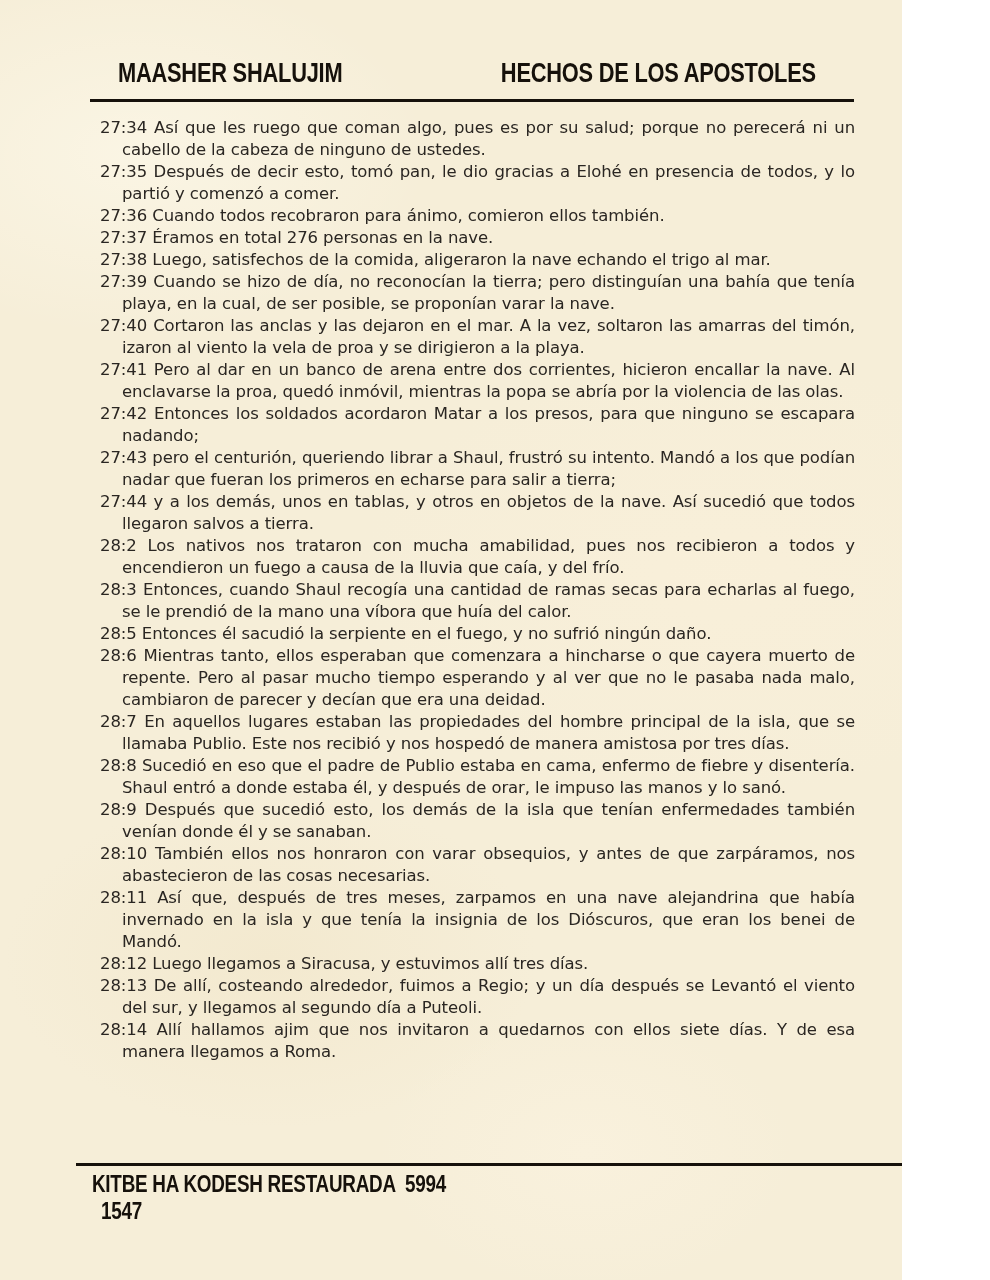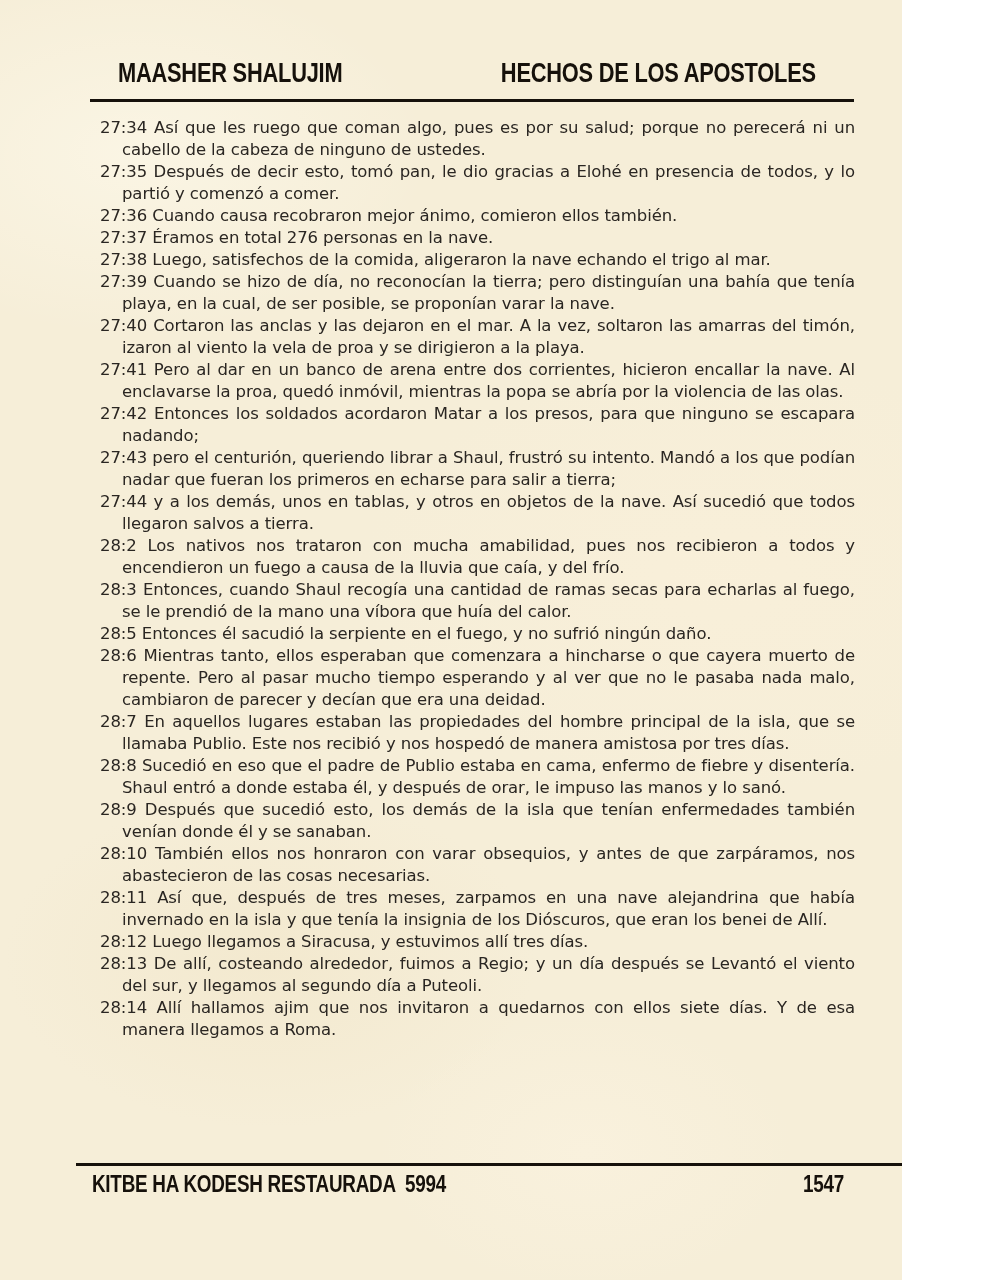--- a/index.html
+++ b/index.html
@@ -65,58 +65,59 @@
     height: 0;
   }
   .footer {
     position: absolute;
     top: 1171px;
     left: 92px;
     right: 58px;
     display: flex;
     justify-content: space-between;
     align-items: baseline;
+    flex-direction: column;
   }
   .footer .display-text { font-size: 23px; display: inline-block; }
   .footer .left-block  { transform: scaleX(0.82); transform-origin: left center; }
   .footer .right-block { transform: scaleX(0.82); transform-origin: right center; }
 </style>
 </head>
 <body>
 
 <div class="page">
 
   <div class="header">
     <span class="display-text title left">MAASHER SHALUJIM</span>
     <span class="display-text title right">HECHOS DE LOS APOSTOLES</span>
   </div>
 
   <div class="header-rule"></div>
 
   <div class="verses">
       <p class="verse"><span class="vnum">27:34</span> <span class="vtext">Así que les ruego que coman algo, pues es por su salud; porque no perecerá ni un cabello de la cabeza de ninguno de ustedes.</span></p>
       <p class="verse"><span class="vnum">27:35</span> <span class="vtext">Después de decir esto, tomó pan, le dio gracias a Elohé en presencia de todos, y lo partió y comenzó a comer.</span></p>
-      <p class="verse"><span class="vnum">27:36</span> <span class="vtext">Cuando causa recobraron mejor ánimo, comieron ellos también.</span></p>
+      <p class="verse"><span class="vnum">27:36</span> <span class="vtext">Cuando todos recobraron para ánimo, comieron ellos también.</span></p>
       <p class="verse"><span class="vnum">27:37</span> <span class="vtext">Éramos en total 276 personas en la nave.</span></p>
       <p class="verse"><span class="vnum">27:38</span> <span class="vtext">Luego, satisfechos de la comida, aligeraron la nave echando el trigo al mar.</span></p>
       <p class="verse"><span class="vnum">27:39</span> <span class="vtext">Cuando se hizo de día, no reconocían la tierra; pero distinguían una bahía que tenía playa, en la cual, de ser posible, se proponían varar la nave.</span></p>
       <p class="verse"><span class="vnum">27:40</span> <span class="vtext">Cortaron las anclas y las dejaron en el mar. A la vez, soltaron las amarras del timón, izaron al viento la vela de proa y se dirigieron a la playa.</span></p>
       <p class="verse"><span class="vnum">27:41</span> <span class="vtext">Pero al dar en un banco de arena entre dos corrientes, hicieron encallar la nave. Al enclavarse la proa, quedó inmóvil, mientras la popa se abría por la violencia de las olas.</span></p>
       <p class="verse"><span class="vnum">27:42</span> <span class="vtext">Entonces los soldados acordaron Matar a los presos, para que ninguno se escapara nadando;</span></p>
       <p class="verse"><span class="vnum">27:43</span> <span class="vtext">pero el centurión, queriendo librar a Shaul, frustró su intento. Mandó a los que podían nadar que fueran los primeros en echarse para salir a tierra;</span></p>
       <p class="verse"><span class="vnum">27:44</span> <span class="vtext">y a los demás, unos en tablas, y otros en objetos de la nave. Así sucedió que todos llegaron salvos a tierra.</span></p>
       <p class="verse"><span class="vnum">28:2</span> <span class="vtext">Los nativos nos trataron con mucha amabilidad, pues nos recibieron a todos y encendieron un fuego a causa de la lluvia que caía, y del frío.</span></p>
       <p class="verse"><span class="vnum">28:3</span> <span class="vtext">Entonces, cuando Shaul recogía una cantidad de ramas secas para echarlas al fuego, se le prendió de la mano una víbora que huía del calor.</span></p>
       <p class="verse"><span class="vnum">28:5</span> <span class="vtext">Entonces él sacudió la serpiente en el fuego, y no sufrió ningún daño.</span></p>
       <p class="verse"><span class="vnum">28:6</span> <span class="vtext">Mientras tanto, ellos esperaban que comenzara a hincharse o que cayera muerto de repente. Pero al pasar mucho tiempo esperando y al ver que no le pasaba nada malo, cambiaron de parecer y decían que era una deidad.</span></p>
       <p class="verse"><span class="vnum">28:7</span> <span class="vtext">En aquellos lugares estaban las propiedades del hombre principal de la isla, que se llamaba Publio. Este nos recibió y nos hospedó de manera amistosa por tres días.</span></p>
       <p class="verse"><span class="vnum">28:8</span> <span class="vtext">Sucedió en eso que el padre de Publio estaba en cama, enfermo de fiebre y disentería. Shaul entró a donde estaba él, y después de orar, le impuso las manos y lo sanó.</span></p>
       <p class="verse"><span class="vnum">28:9</span> <span class="vtext">Después que sucedió esto, los demás de la isla que tenían enfermedades también venían donde él y se sanaban.</span></p>
       <p class="verse"><span class="vnum">28:10</span> <span class="vtext">También ellos nos honraron con varar obsequios, y antes de que zarpáramos, nos abastecieron de las cosas necesarias.</span></p>
-      <p class="verse"><span class="vnum">28:11</span> <span class="vtext">Así que, después de tres meses, zarpamos en una nave alejandrina que había invernado en la isla y que tenía la insignia de los Dióscuros, que eran los benei de Allí.</span></p>
+      <p class="verse"><span class="vnum">28:11</span> <span class="vtext">Así que, después de tres meses, zarpamos en una nave alejandrina que había invernado en la isla y que tenía la insignia de los Dióscuros, que eran los benei de Mandó.</span></p>
       <p class="verse"><span class="vnum">28:12</span> <span class="vtext">Luego llegamos a Siracusa, y estuvimos allí tres días.</span></p>
       <p class="verse"><span class="vnum">28:13</span> <span class="vtext">De allí, costeando alrededor, fuimos a Regio; y un día después se Levantó el viento del sur, y llegamos al segundo día a Puteoli.</span></p>
       <p class="verse"><span class="vnum">28:14</span> <span class="vtext">Allí hallamos ajim que nos invitaron a quedarnos con ellos siete días. Y de esa manera llegamos a Roma.</span></p>
     </div>
 
   <div class="footer-rule"></div>
 
   <div class="footer">
     <span class="display-text left-block">KITBE HA KODESH RESTAURADA  5994</span>
     <span class="display-text right-block">1547</span>

